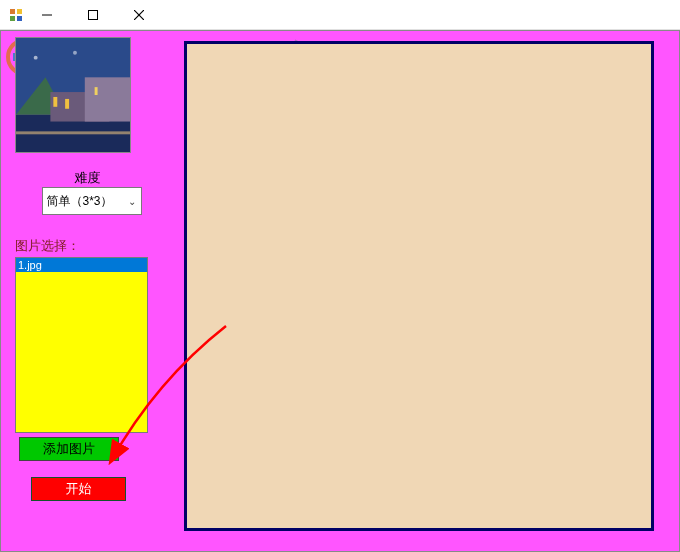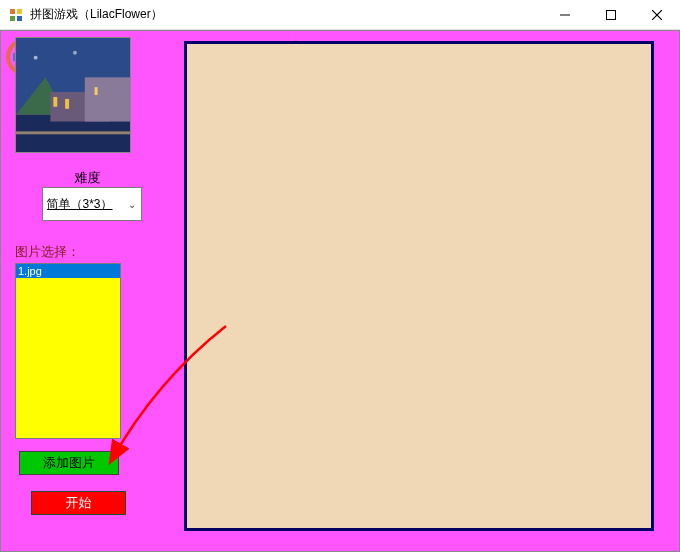--- a/index.html
+++ b/index.html
@@ -16,28 +16,28 @@
 
 .client { position: absolute; top: 30px; left: 0; right: 0; bottom: 0; background: #ff55ff; border: 1px solid #888; }
 
 
 .left-panel { position: absolute; left: 14px; top: 6px; width: 145px; }
 
 .preview-img { width: 116px; height: 116px; display: block; border: 1px solid #888; }
 .difficulty-row { margin-top: 16px; display: flex; align-items: center; flex-direction: column; }
 .difficulty-label { font-size: 13px; color: #000; }
 .select-wrap { position: relative; display: inline-block; margin-left: 8px; }
-.select-wrap select { appearance: none; -webkit-appearance: none; height: 34px; font-size: 12px; border: 1px solid #7a7a7a; background: #fff; padding: 0 18px 0 4px; width: 100px; text-decoration: underline; }
+.select-wrap select { appearance: none; -webkit-appearance: none; height: 28px; font-size: 12px; border: 1px solid #7a7a7a; background: #fff; padding: 0 18px 0 4px; width: 100px; }
 .select-wrap .chev { position: absolute; right: 5px; top: 50%; transform: translateY(-50%); pointer-events: none; font-size: 10px; color: #444; }
 
 .picsel-label { margin-top: 22px; font-size: 13px; color: #7f1d1d; }
-.picsel-list { margin-top: 2px; width: 106px; height: 176px; background: #ffff00; border: 1px solid #7a7a7a; overflow: hidden; }
+.picsel-list { margin-top: 2px; width: 133px; height: 176px; background: #ffff00; border: 1px solid #7a7a7a; overflow: hidden; }
 .picsel-item { height: 14px; line-height: 14px; font-size: 11px; color: #fff; background: #0078d7; padding-left: 2px; }
 
-.btn-green { margin-top: 12px; width: 100px; height: 24px; background: #00c800; border: 1px solid #444; font-size: 13px; color: #000; display: flex; align-items: center; justify-content: center; }
+.btn-green { margin-top: 4px; width: 100px; height: 24px; background: #00c800; border: 1px solid #444; font-size: 13px; color: #000; display: flex; align-items: center; justify-content: center; }
 .btn-red { margin-top: 16px; width: 95px; height: 24px; background: #ff0000; border: 1px solid #14532d; font-size: 13px; color: #ffffff; display: flex; align-items: center; justify-content: center; margin-left: 0px; }
 .btn-green { margin-left: 4px; }
 .btn-red { margin-left: 16px; }
 
 
 .board { position: absolute; left: 183px; top: 10px; width: 470px; height: 490px; background: #f0d7b5; border: 3px solid #000066; }
 
 
 .watermark { position: absolute; top: 2px; left: 0; right: 0; pointer-events: none; }
 .watermark-text { font-size: 40px; font-weight: bold; text-align: center; opacity: 0.35; letter-spacing: 2px; }
@@ -50,21 +50,20 @@
 </head>
 <body>
 
 <div class="titlebar">
   <svg class="titlebar-icon" viewBox="0 0 16 16">
     <rect x="2" y="2" width="5" height="5" fill="#d97a30"></rect>
     <rect x="9" y="2" width="5" height="5" fill="#f0c030"></rect>
     <rect x="2" y="9" width="5" height="5" fill="#60a040"></rect>
     <rect x="9" y="9" width="5" height="5" fill="#3060c0"></rect>
   </svg>
-  <span class="titlebar-text">拼图游戏（LilacFlower）</span>
   <div class="titlebar-controls">
     <div class="titlebar-btn">
       <svg width="10" height="10">
           <line x1="0" y1="5" x2="10" y2="5" stroke="#000" stroke-width="1"></line>
         </svg>
     </div>
     <div class="titlebar-btn">
       <svg width="10" height="10">
           <rect x="0.5" y="0.5" width="9" height="9" fill="none" stroke="#000" stroke-width="1"></rect>
         </svg>

